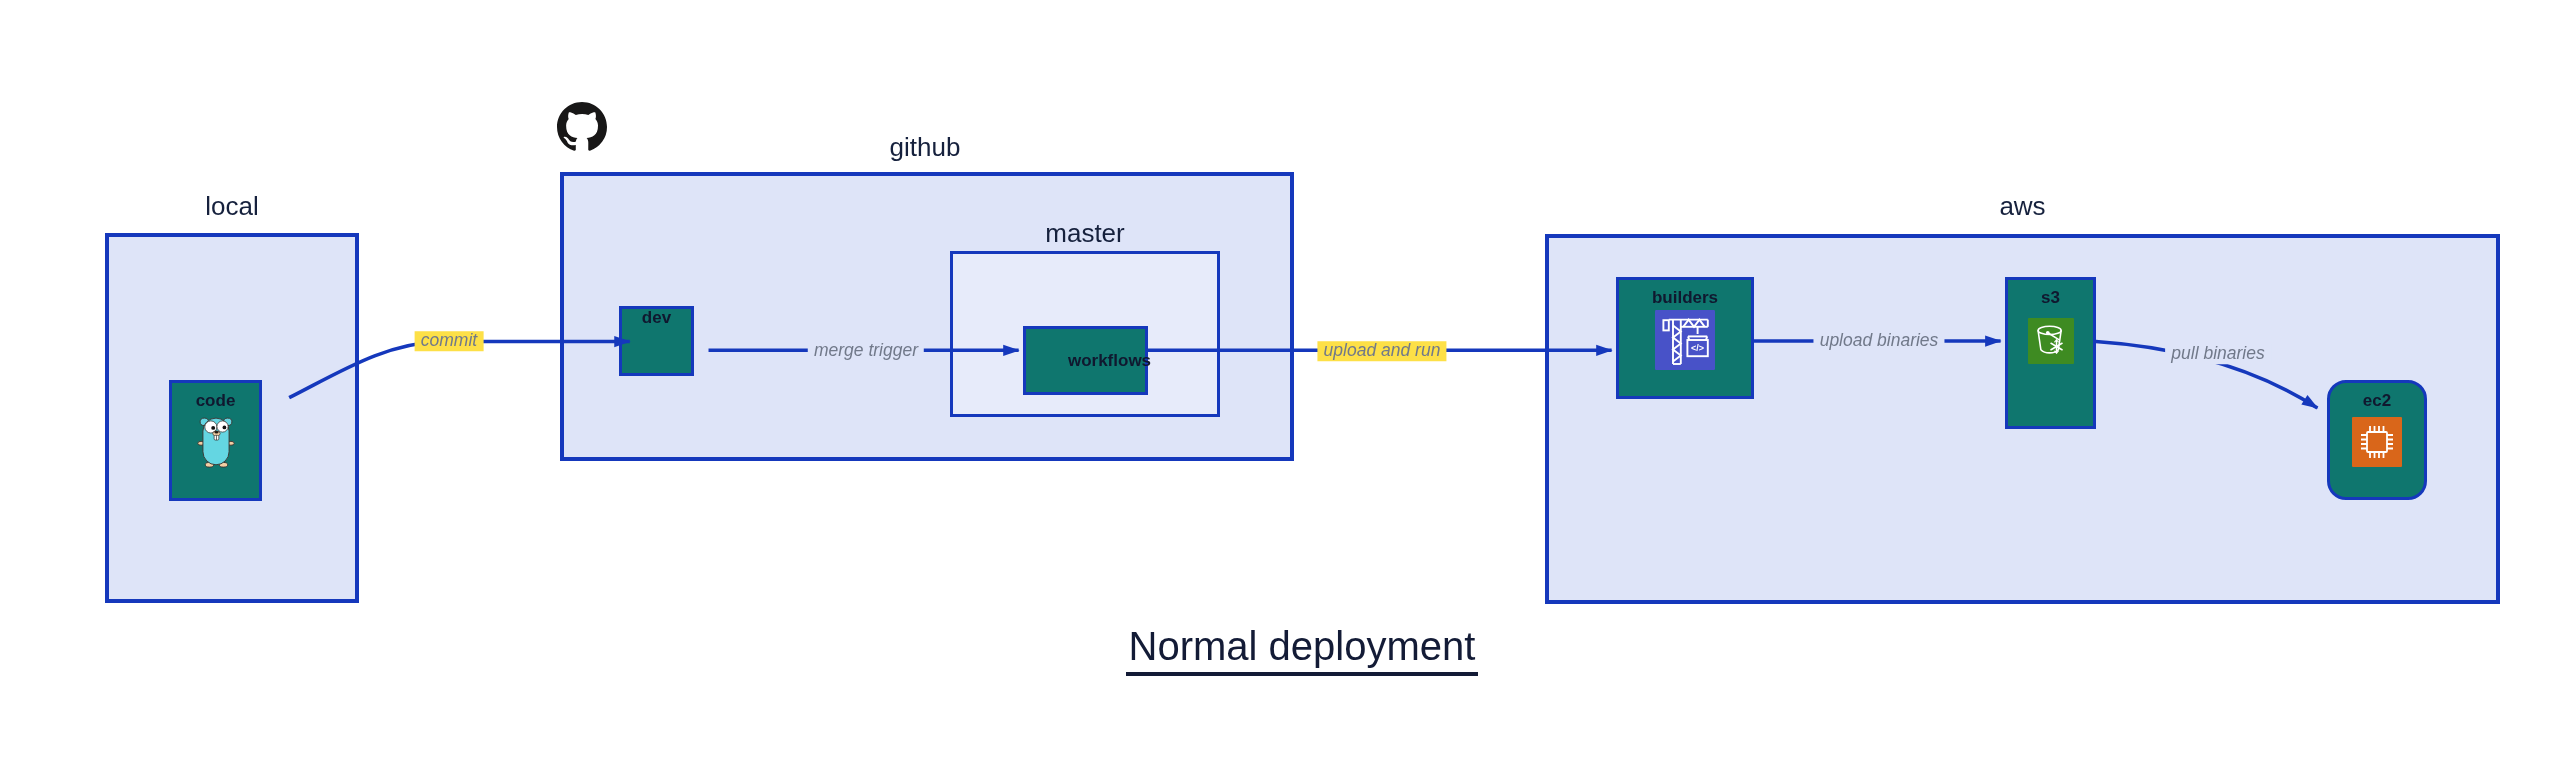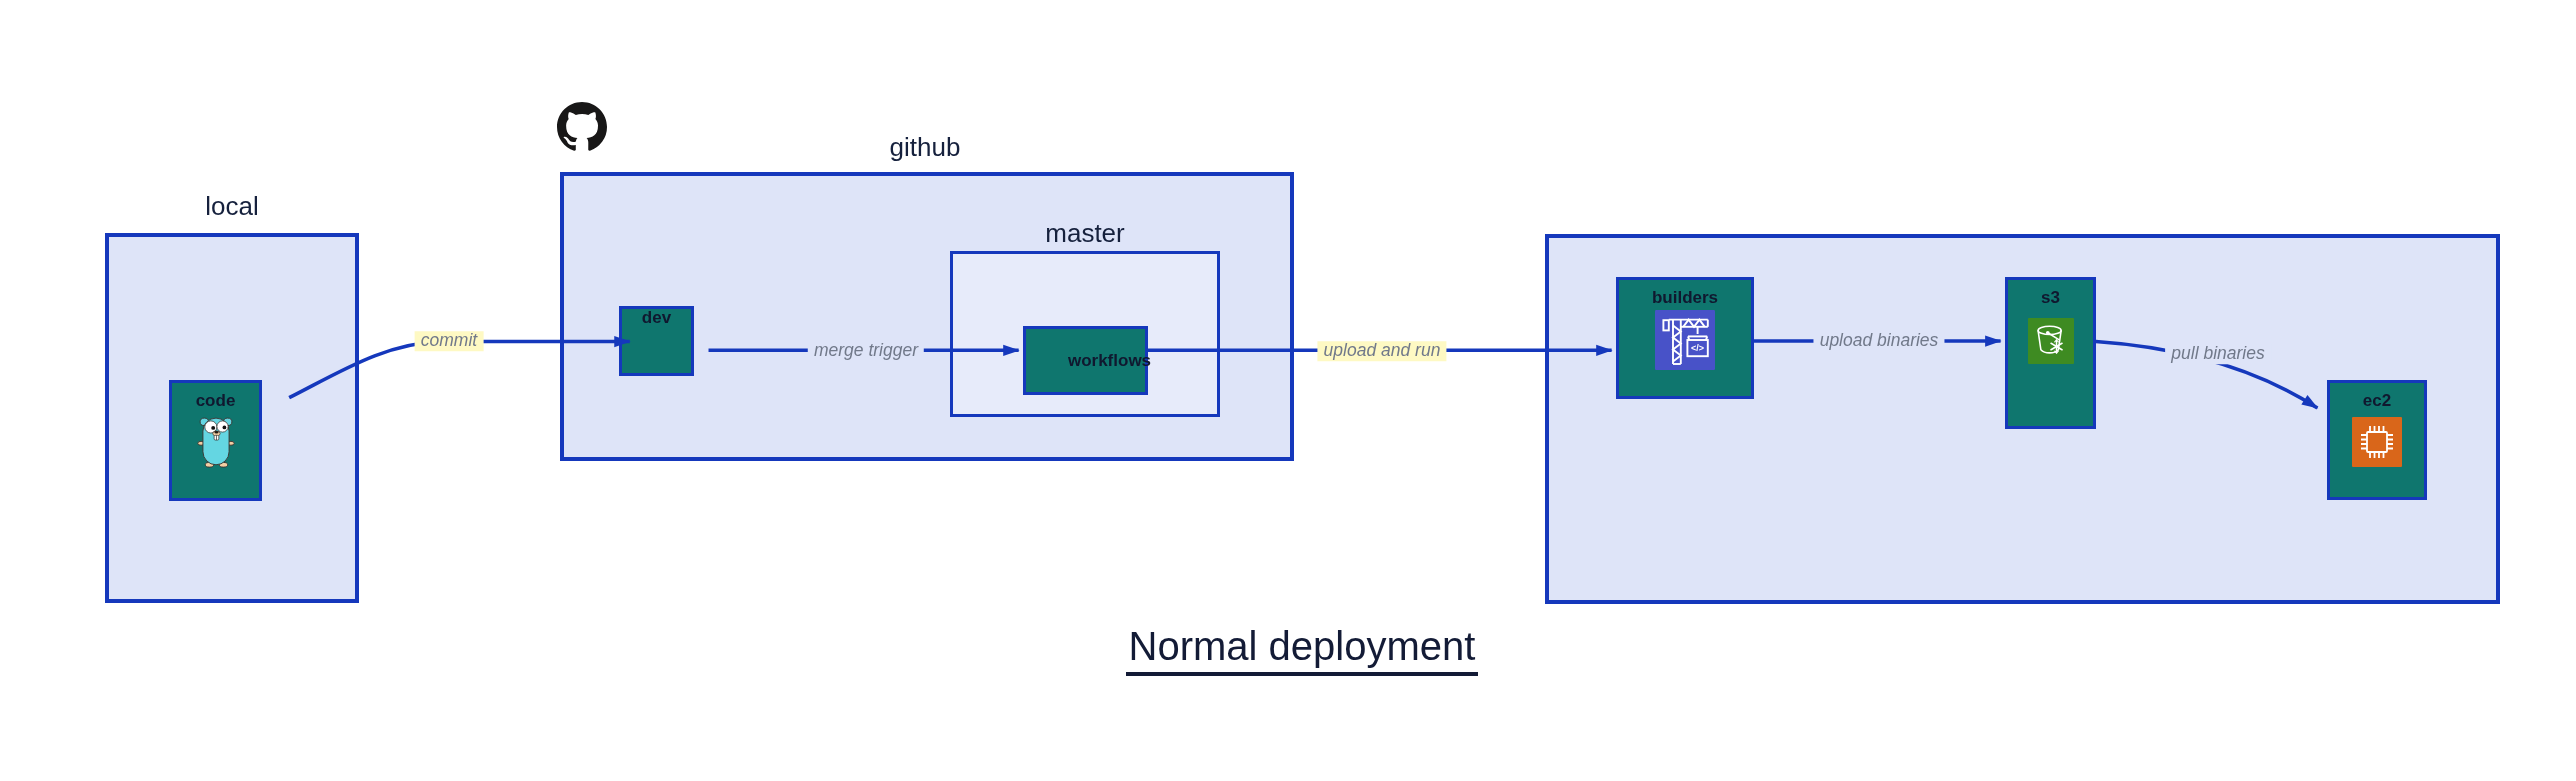--- a/index.html
+++ b/index.html
@@ -14,38 +14,38 @@
   .subgroup{position:absolute;box-sizing:border-box;border:3.6px solid #1538bc;background:#e7ebfa;z-index:2;}
   #g-master{left:950px;top:251px;width:270px;height:166px;}
 
   
   .node{position:absolute;box-sizing:border-box;border:3.1px solid #1538bc;background:#0f766e;z-index:3;}
   #n-code{left:169px;top:380px;width:93px;height:121px;}
   #n-dev{left:619px;top:306px;width:75px;height:70px;display:flex;align-items:flex-start;justify-content:center;}
   #n-workflows{left:1023px;top:326px;width:125px;height:69px;display:flex;align-items:center;justify-content:center;padding-left:48px;}
   #n-builders{left:1616px;top:277px;width:138px;height:122px;}
   #n-s3{left:2005px;top:277px;width:91px;height:152px;}
-  #n-ec2{left:2327px;top:380px;width:100px;height:120px;}
+  #n-ec2{left:2327px;top:380px;width:100px;height:120px;border-radius:19px;}
 
   
   .group-label{position:absolute;font-size:26px;color:#16213d;z-index:2;line-height:1.1;}
   #lbl-local{left:105px;top:192px;width:254px;text-align:center;}
   #lbl-github{left:560px;top:133px;width:730px;text-align:center;}
   #lbl-master{left:950px;top:219px;width:270px;text-align:center;}
   #lbl-aws{left:1545px;top:192px;width:955px;text-align:center;}
 
   .node-label{font-weight:bold;font-size:17px;color:#10182f;text-align:center;line-height:1;}
   .node-label.top{position:absolute;left:0;right:0;top:9.3px;}
 
   .icon-wrap{position:absolute;left:50%;transform:translateX(-50%);}
 
   
   .edge-label{position:absolute;transform:translate(-50%,-50%);font-style:italic;font-size:17.5px;
               color:#71798a;white-space:nowrap;z-index:5;padding:1px 6.2px;line-height:1;}
-  .bg-white{background:#fef9c3;}
+  .bg-white{background:#fde047;}
   .bg-group{background:#dee4f8;}
   #el-commit{left:449px;top:341px;}
   #el-merge{left:866px;top:351px;}
   #el-run{left:1382px;top:351px;text-align:center;}
   #el-upbin{left:1879px;top:341px;text-align:right;}
   #el-pull{left:2218px;top:354px;}
 
   
   svg.edges{position:absolute;left:0;top:0;z-index:4;pointer-events:none;}
 
@@ -58,20 +58,21 @@
   .title span{border-bottom:4.1px solid #131b36;padding:0 2.1px 4.1px 2.1px;}
 </style>
 </head>
 <body>
 
 <div class="canvas">
 
   <div class="group-label" id="lbl-local">local</div>
   <div class="group-label" id="lbl-github">github</div>
   <div class="group-label" id="lbl-master">master</div>
+  <div class="group-label" id="lbl-aws">aws</div>
 
   <div id="github-logo">
     <svg width="52" height="50" viewBox="0 0 16 16" aria-hidden="true">
       <path fill="#181717" d="M8 0C3.58 0 0 3.58 0 8c0 3.54 2.29 6.53 5.47 7.59.4.07.55-.17.55-.38 0-.19-.01-.82-.01-1.49-2.01.37-2.53-.49-2.69-.94-.09-.23-.48-.94-.82-1.13-.28-.15-.68-.52-.01-.53.63-.01 1.08.58 1.23.82.72 1.21 1.87.87 2.33.66.07-.52.28-.87.51-1.07-1.78-.2-3.64-.89-3.64-3.95 0-.87.31-1.59.82-2.15-.08-.2-.36-1.02.08-2.12 0 0 .67-.21 2.2.82.64-.18 1.32-.27 2-.27.68 0 1.36.09 2 .27 1.53-1.04 2.2-.82 2.2-.82.44 1.1.16 1.92.08 2.12.51.56.82 1.27.82 2.15 0 3.07-1.87 3.75-3.65 3.95.29.25.54.73.54 1.48 0 1.07-.01 1.93-.01 2.2 0 .21.15.46.55.38A8.01 8.01 0 0 0 16 8c0-4.42-3.58-8-8-8z"></path>
     </svg>
   </div>
 
   <div class="group" id="g-local"></div>
   <div class="group" id="g-github"></div>
   <div class="group" id="g-aws"></div>

